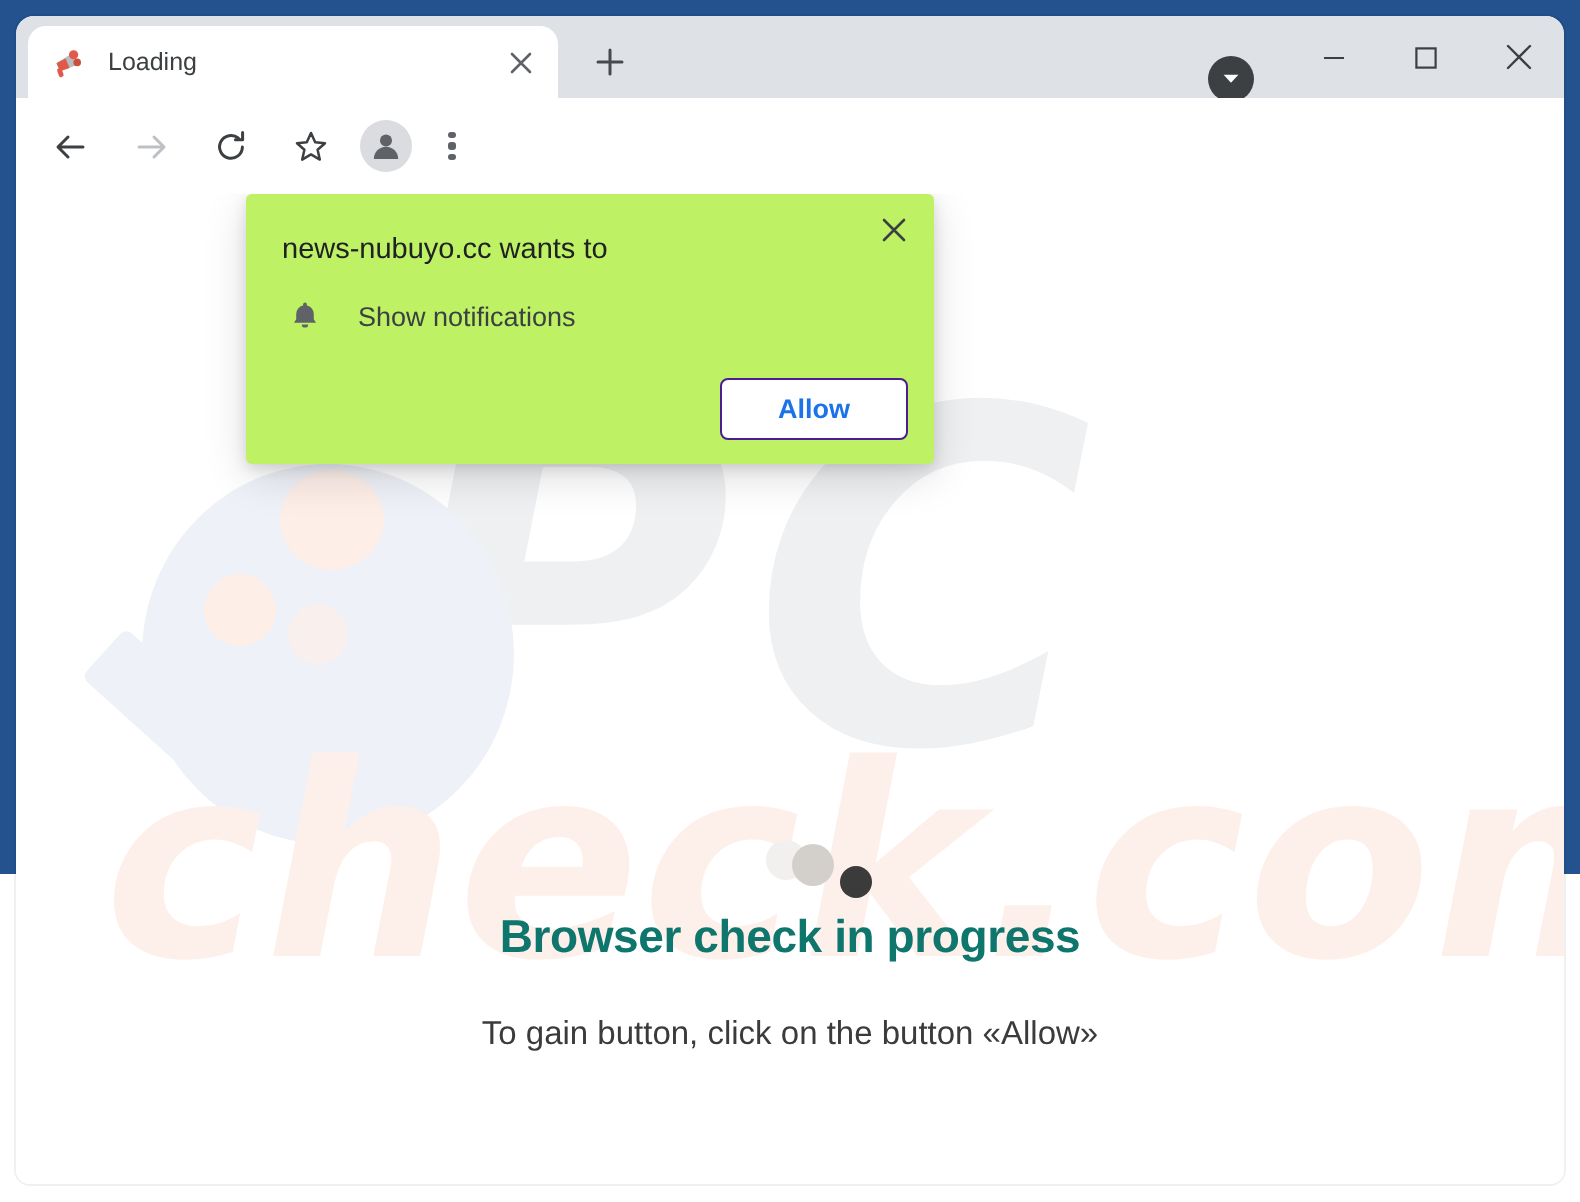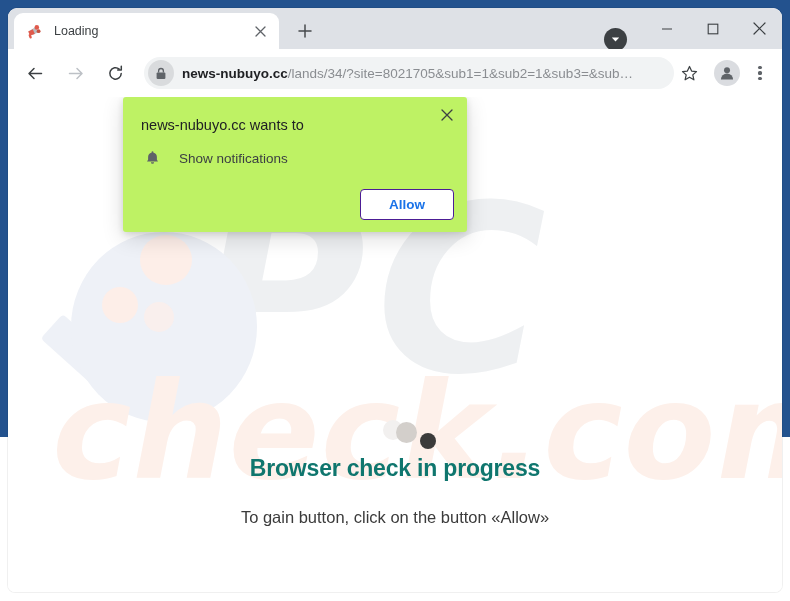--- a/index.html
+++ b/index.html
@@ -387,29 +387,20 @@
         </svg>
       </div>
 
       <div class="nav-btn">
         <svg width="19" height="19" viewBox="0 0 19 19">
           <path d="M15.2 9.5 A5.7 5.7 0 1 1 13.2 5.1" stroke="#3c4043" stroke-width="1.5" fill="none" stroke-linecap="round"></path>
           <path d="M15.3 2.3 L15.3 5.9 L11.7 5.9" stroke="#3c4043" stroke-width="1.5" fill="none" stroke-linecap="round" stroke-linejoin="round"></path>
         </svg>
       </div>
 
-      <div id="omnibox">
-        <span id="site-lock">
-          <svg width="12" height="13" viewBox="0 0 12 13">
-            <rect x="1.6" y="5.4" width="8.8" height="6.6" rx="1.1" fill="#5f6368"></rect>
-            <path d="M3.6 5.4 V3.9 a2.4 2.4 0 0 1 4.8 0 V5.4" stroke="#5f6368" stroke-width="1.35" fill="none"></path>
-          </svg>
-        </span>
-        <span id="omnibox-url"><b>news-nubuyo.cc</b><span>/lands/34/?site=8021705&amp;sub1=1&amp;sub2=1&amp;sub3=&amp;sub…</span></span>
-      </div>
 
       <div id="bookmark-star">
         <svg width="17" height="17" viewBox="0 0 17 17">
           <path d="M8.5 1.5 L10.6 6.1 L15.5 6.6 L11.8 9.9 L12.9 14.8 L8.5 12.2 L4.1 14.8 L5.2 9.9 L1.5 6.6 L6.4 6.1 Z" fill="none" stroke="#3c4043" stroke-width="1.25" stroke-linejoin="round"></path>
         </svg>
       </div>
 
       <div id="profile-avatar">
         <svg width="16" height="16" viewBox="0 0 16 16">
           <circle cx="8" cy="5.3" r="3" fill="#5f6368"></circle>

